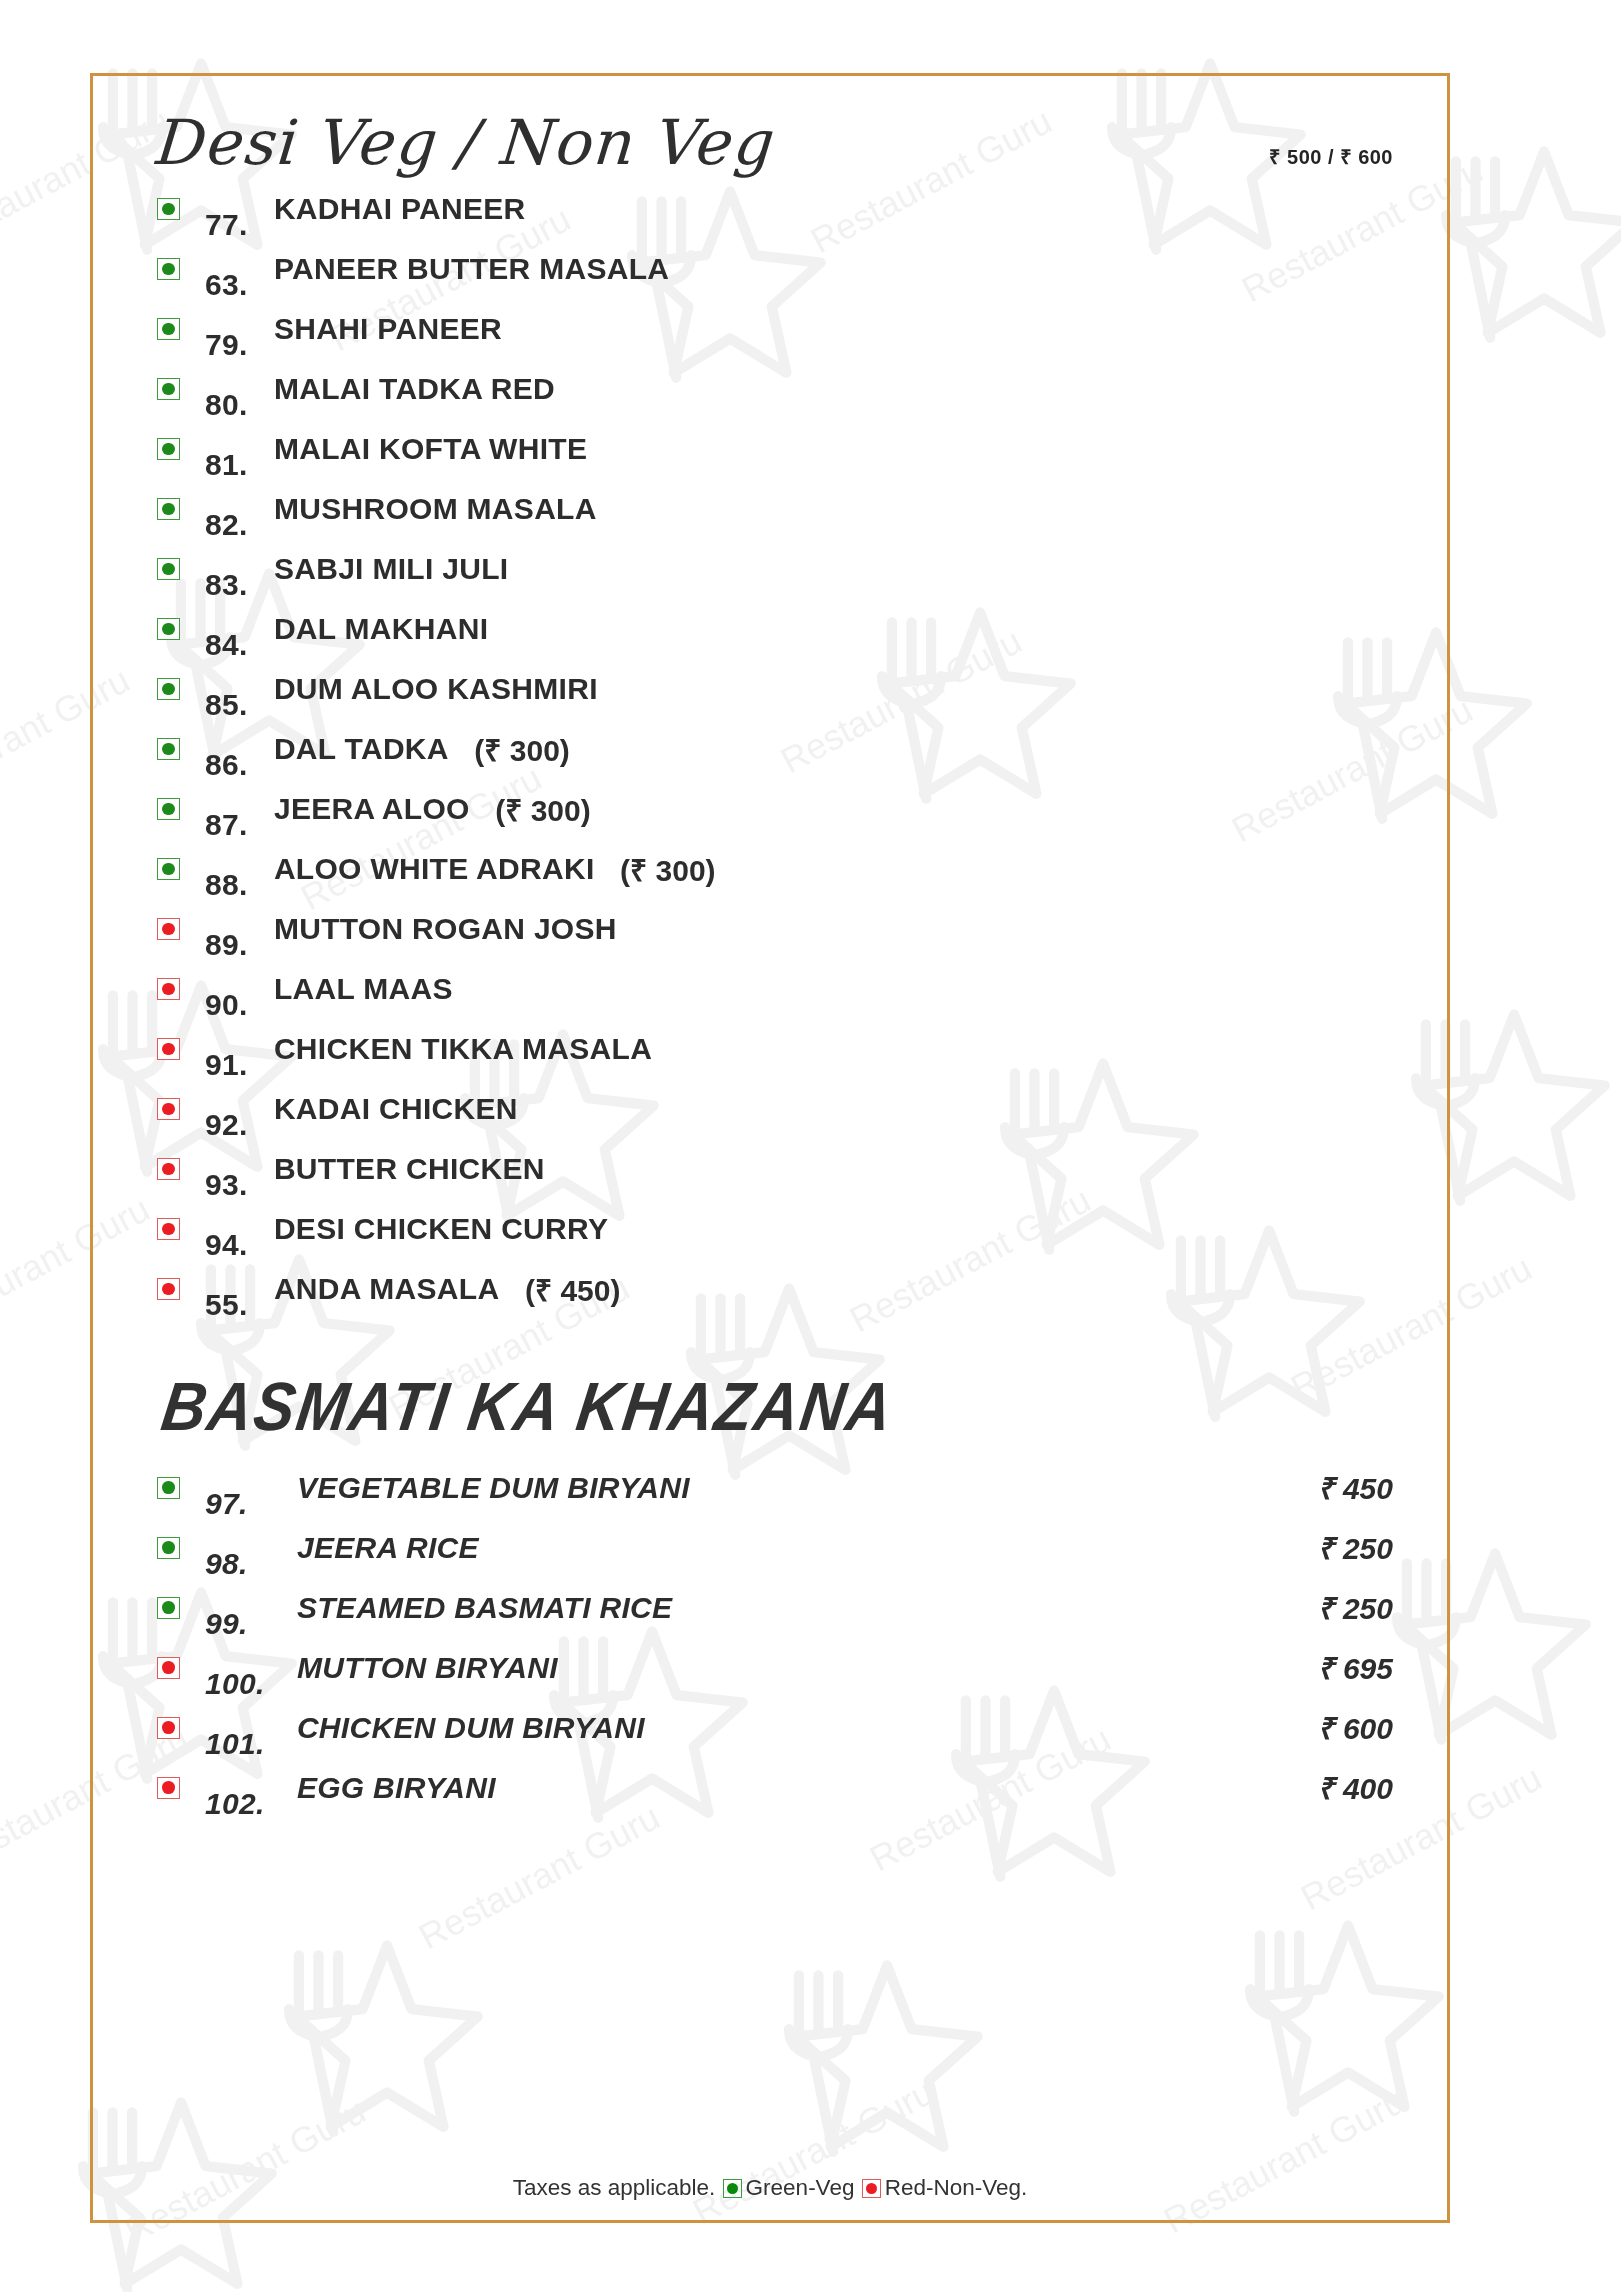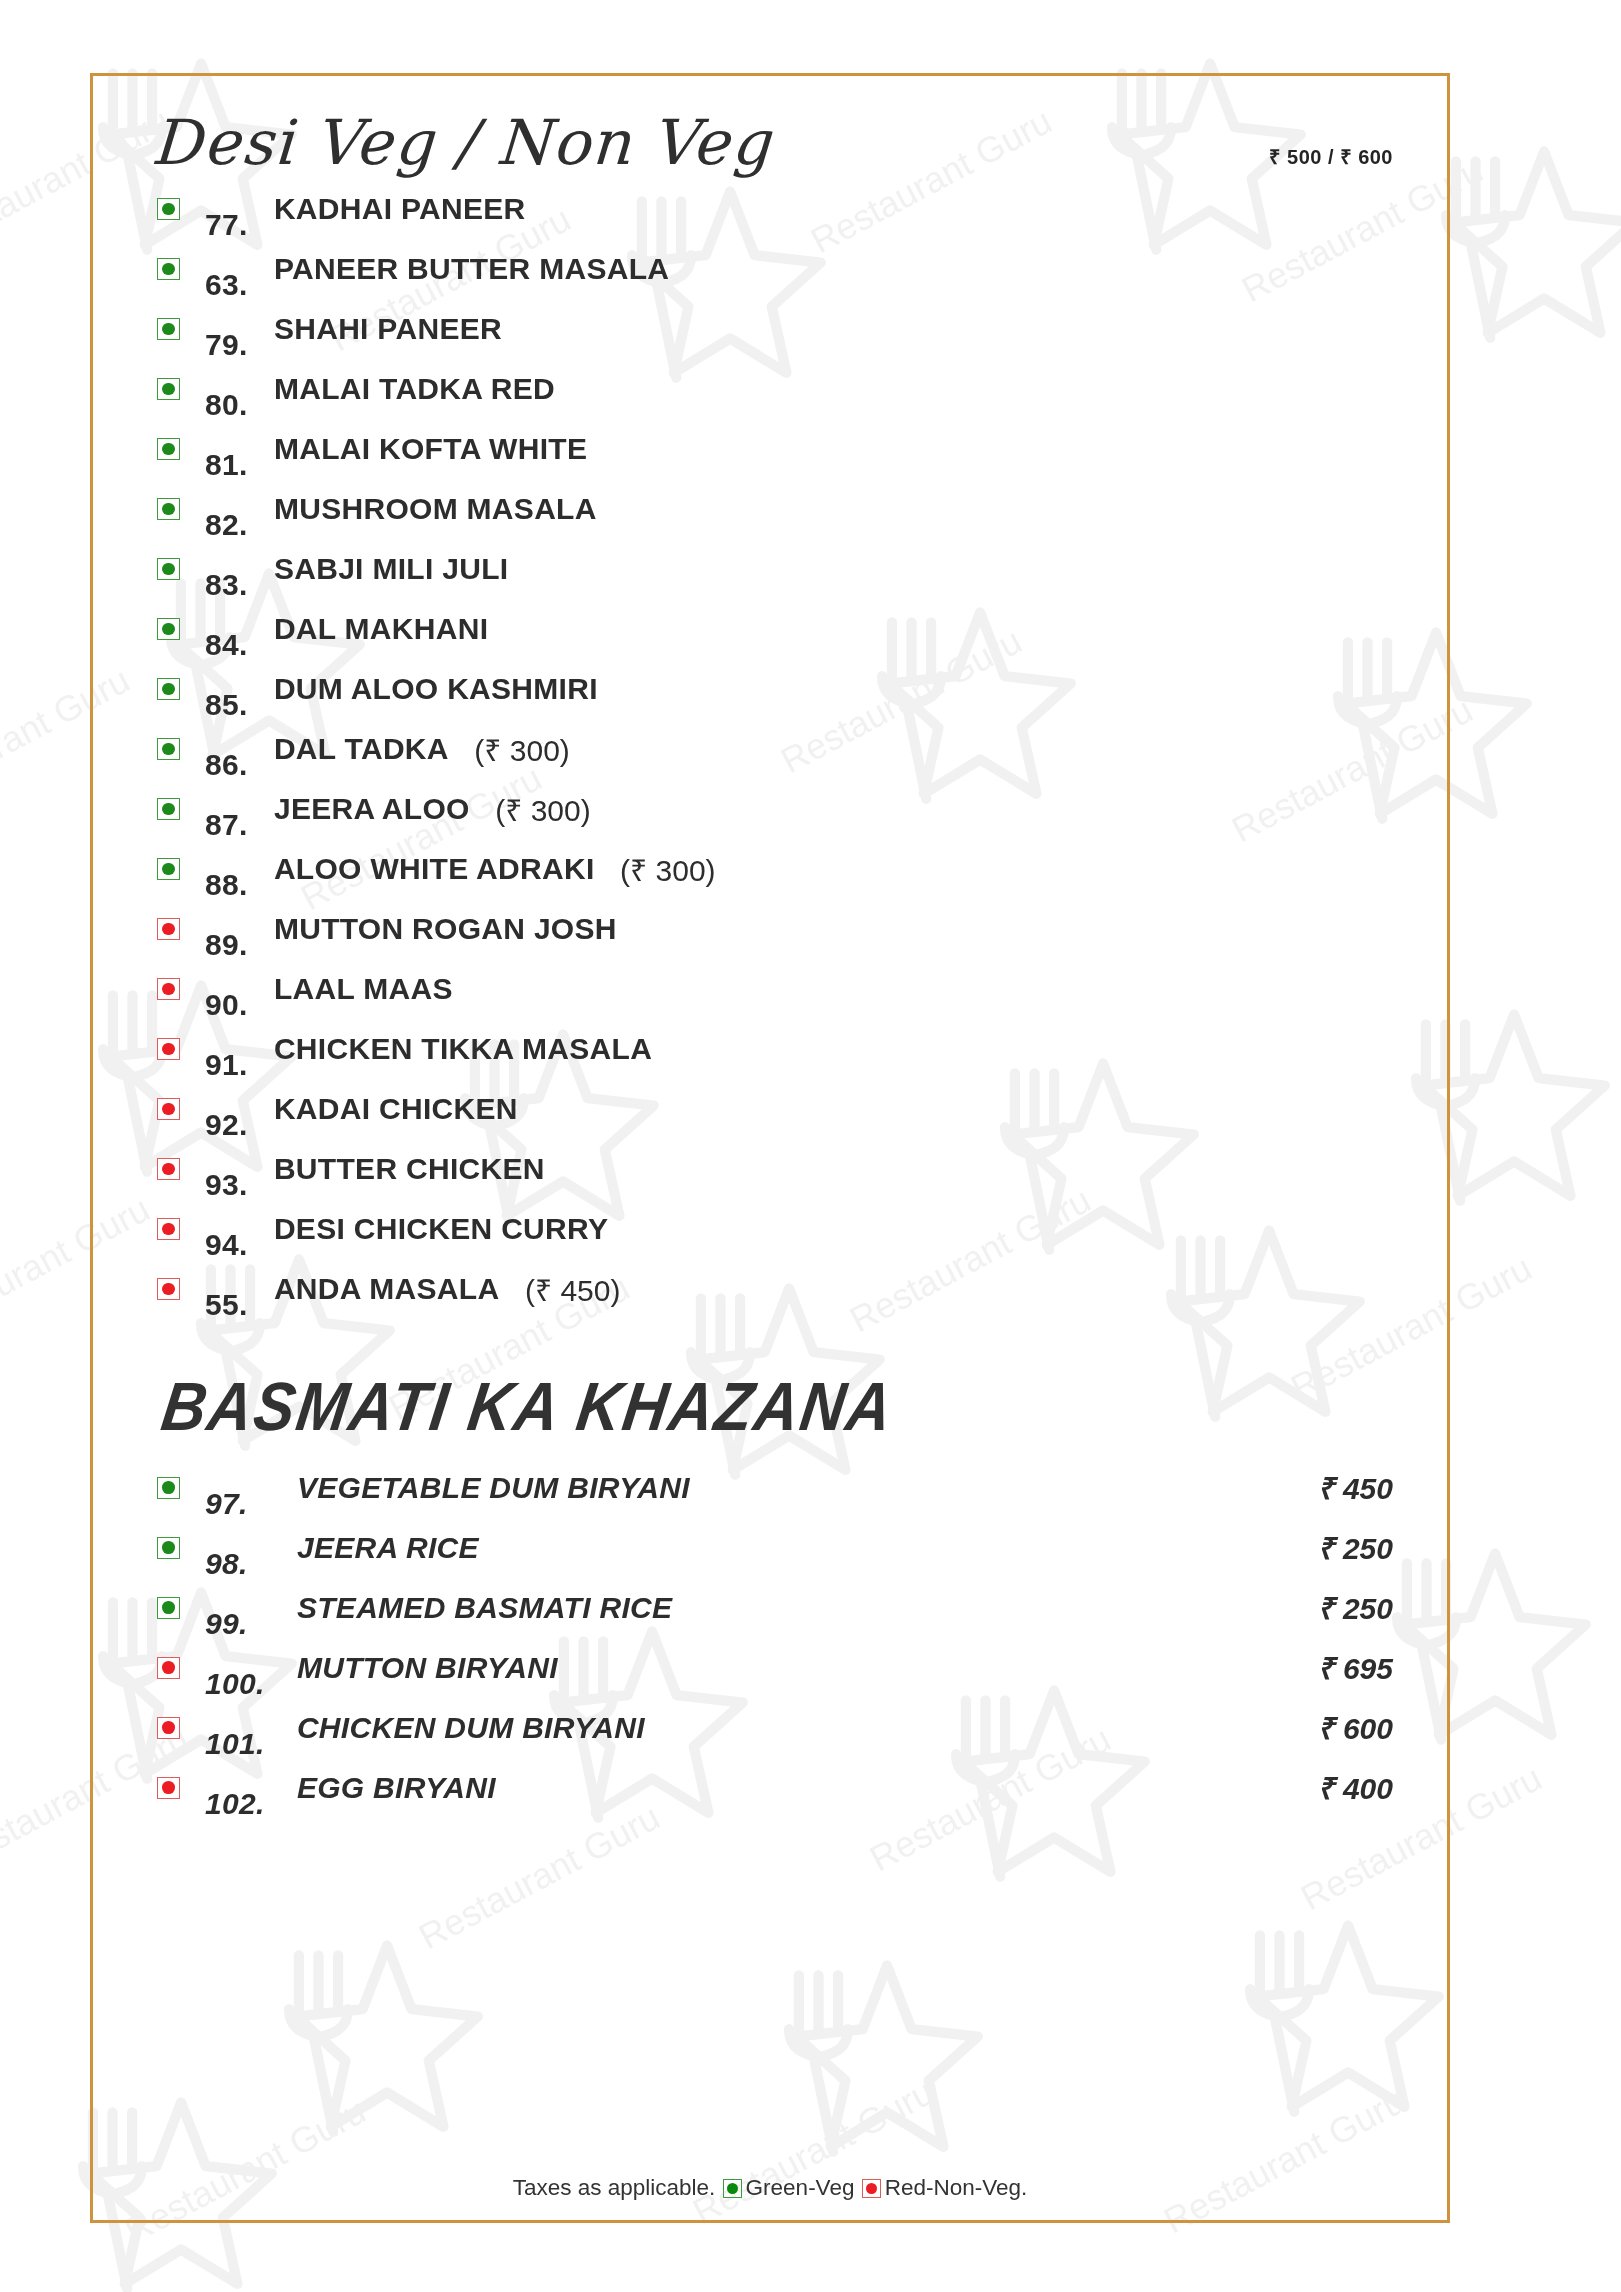--- a/index.html
+++ b/index.html
@@ -139,21 +139,21 @@
   }
   .item-name {
     font-size: 30px;
     font-weight: 700;
     color: #2d2d2d;
     letter-spacing: 0.3px;
     white-space: nowrap;
   }
   .item-inline-price {
     font-size: 30px;
-    font-weight: 400;
+    font-weight: 700;
     color: #2d2d2d;
     white-space: nowrap;
   }
   .item-spacer { flex: 1 1 auto; }
   .item-price {
     flex: 0 0 auto;
     font-size: 30px;
     font-weight: 700;
     color: #2d2d2d;
     white-space: nowrap;

